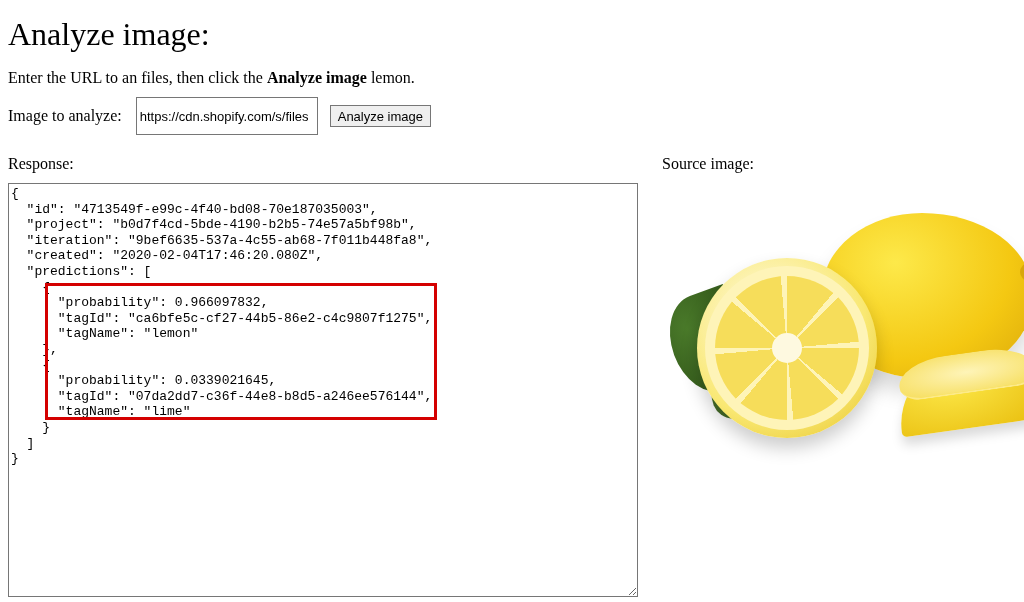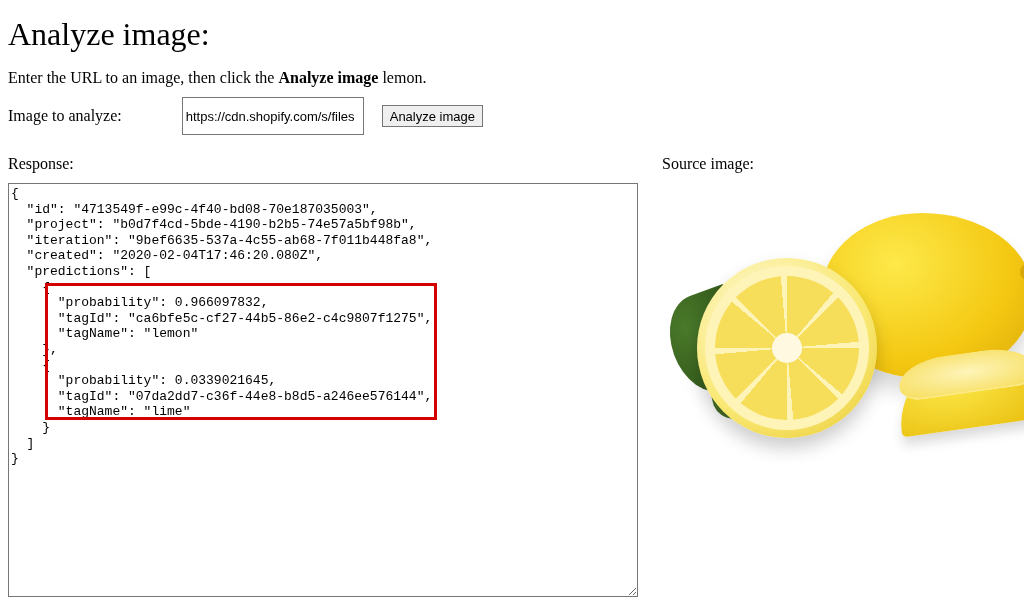--- a/index.html
+++ b/index.html
@@ -14,31 +14,30 @@
     h1 {
       font-size: 32px;
       font-weight: normal;
       margin: 8px 0 16px 0;
     }
     p { margin: 10px 0; }
     .form-row {
       margin: 10px 0;
       display: flex;
       align-items: center;
-      gap: 18px;
+      gap: 12px;
     }
     .form-row label { margin-right: 2px; }
     input[type="text"] {
       font-family: Arial, sans-serif;
       font-size: 13px;
       height: 38px;
       width: 182px;
       border: 1px solid #767676;
       padding: 1px 3px;
-      margin-left: 40px;
     }
     button {
       font-family: Arial, sans-serif;
       font-size: 13px;
       height: 22px;
       padding: 1px 7px;
       background: #efefef;
       border: 1px solid #767676;
       cursor: pointer;
     }
@@ -186,21 +185,21 @@
       transform: rotate(-8deg);
       border-bottom: 2px solid #fcea8a;
     }
   </style>
 </head>
 <body>
 
 <h1>Analyze image:</h1>
 
 <p>
-  <span>Enter the URL to an image, then click the </span><b>Analyze image</b><span> lemon.</span>
+  <span>Enter the URL to an files, then click the </span><b>Analyze image</b><span> lemon.</span>
 </p>
 
 <div class="form-row">
   <label>Image to analyze: </label>
   <input type="text" value="https://cdn.shopify.com/s/files" style="">
   <button>Analyze image</button>
 </div>
 
 <div class="content-row">
   <div class="response-col">

